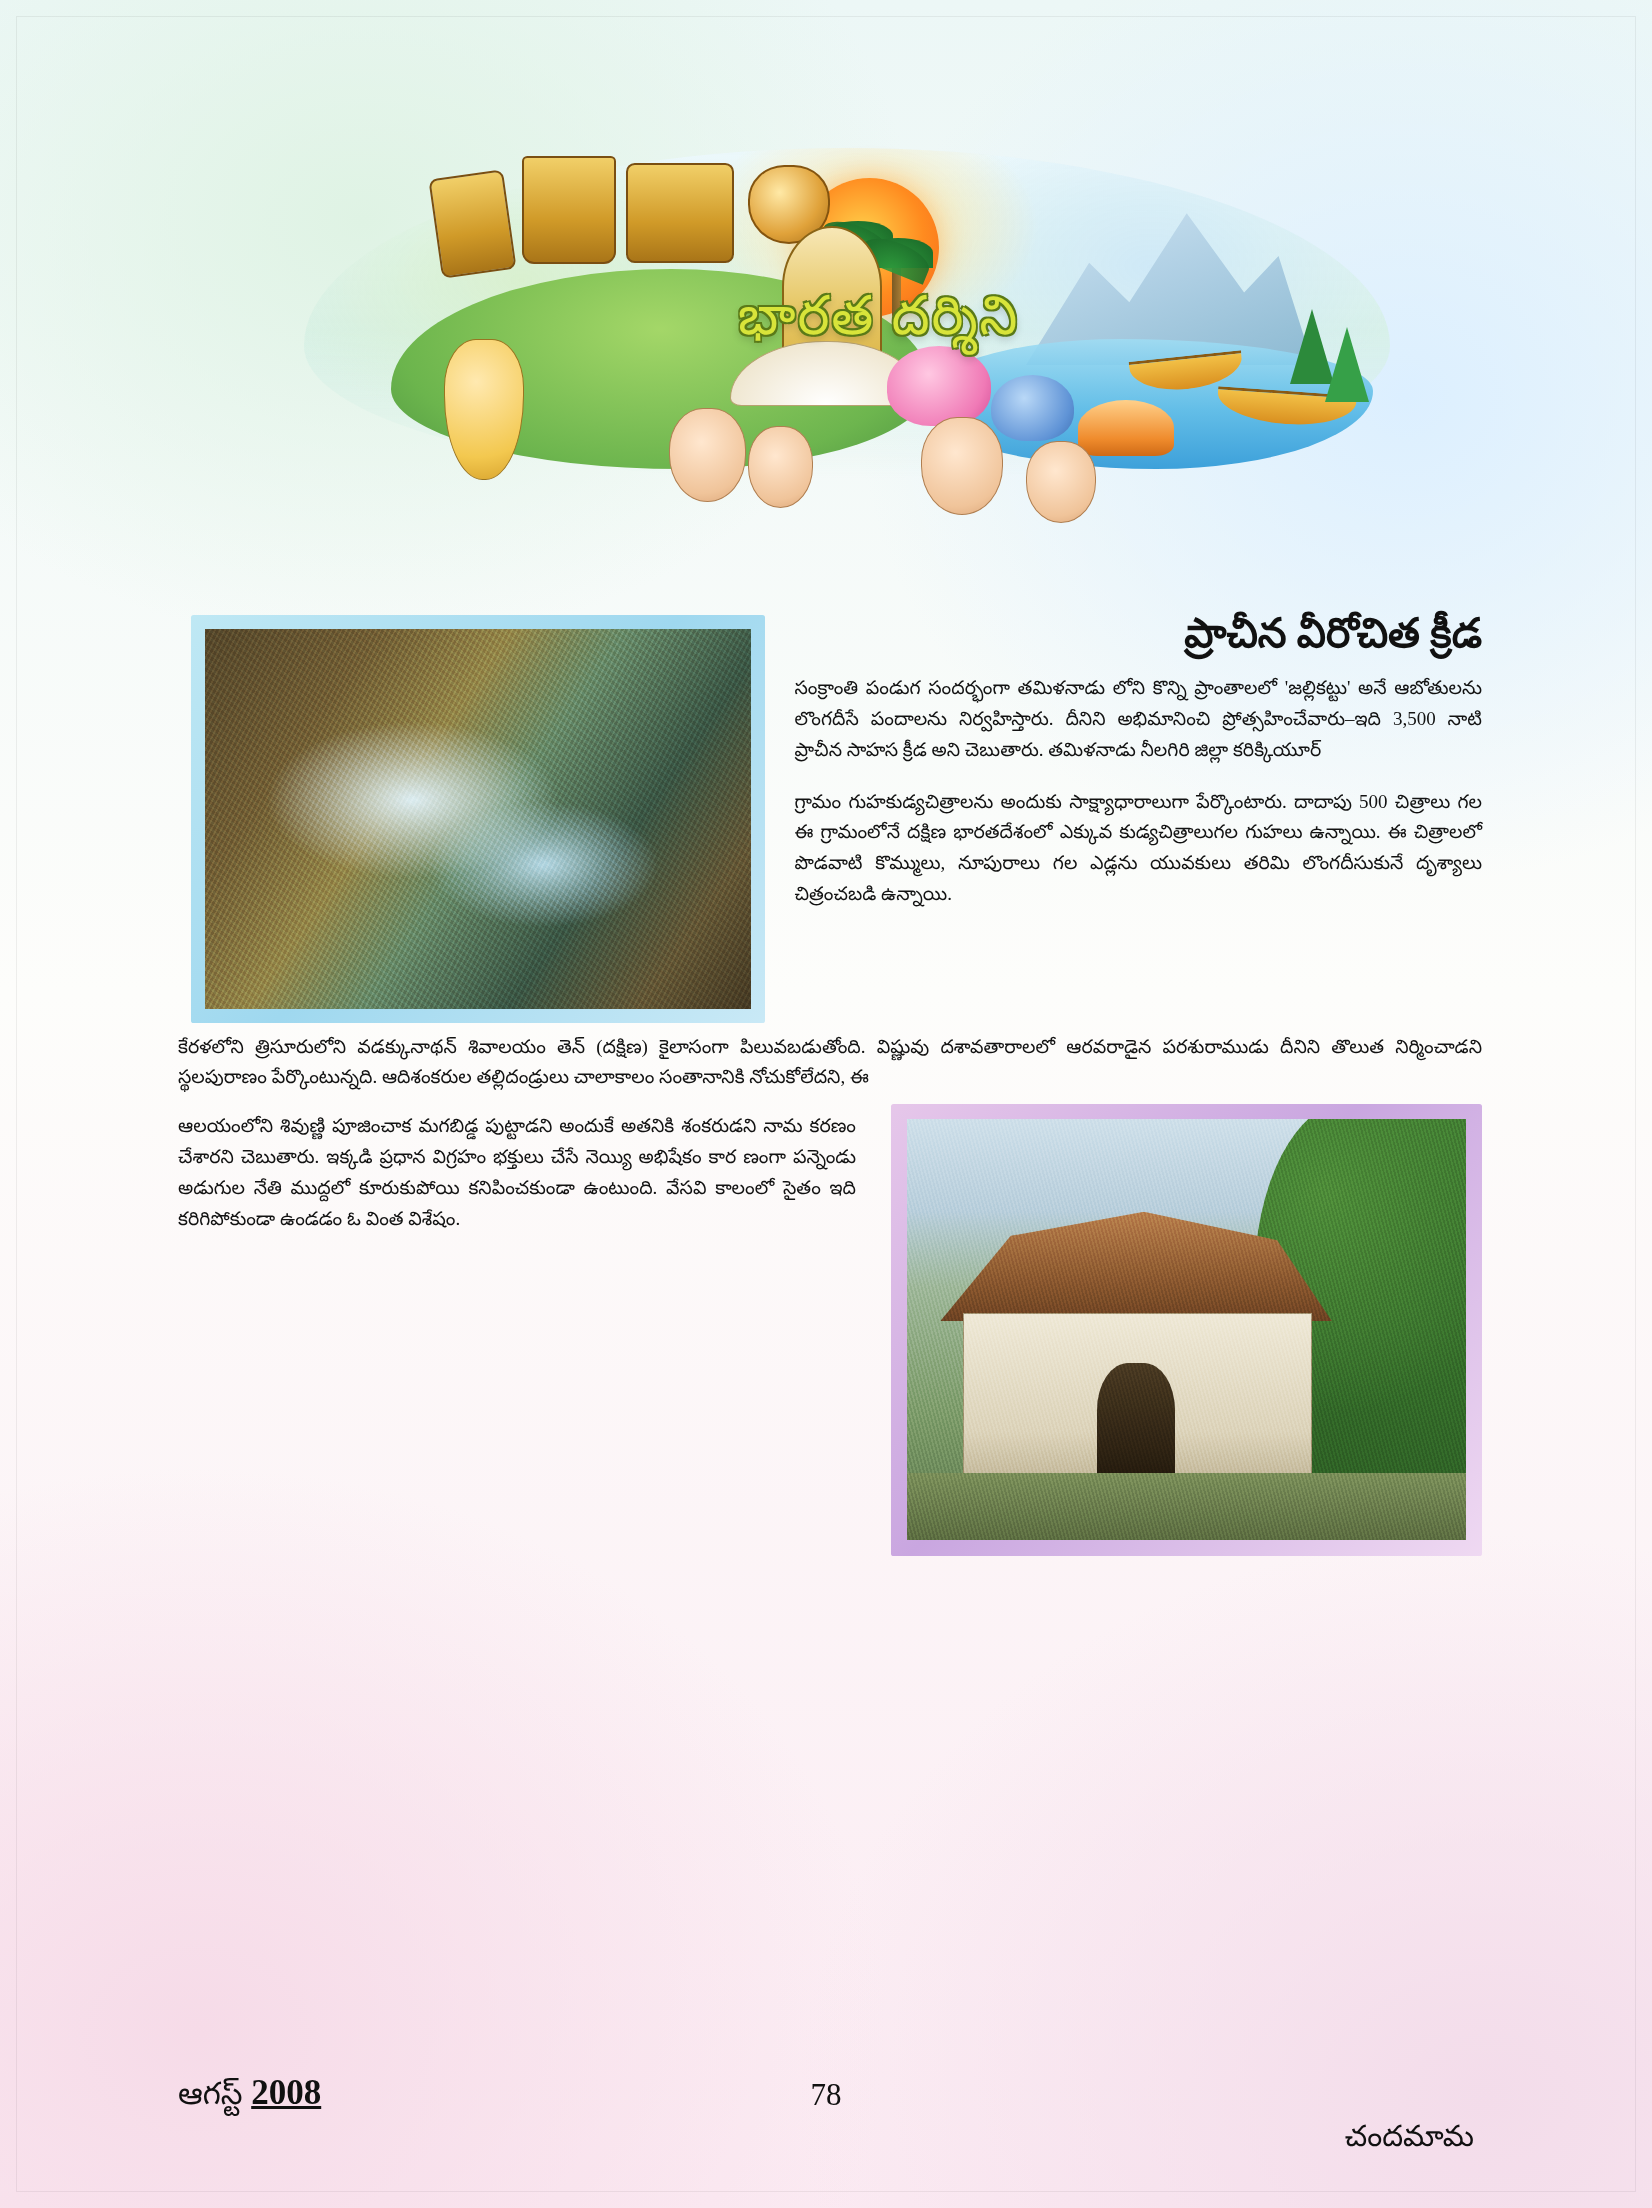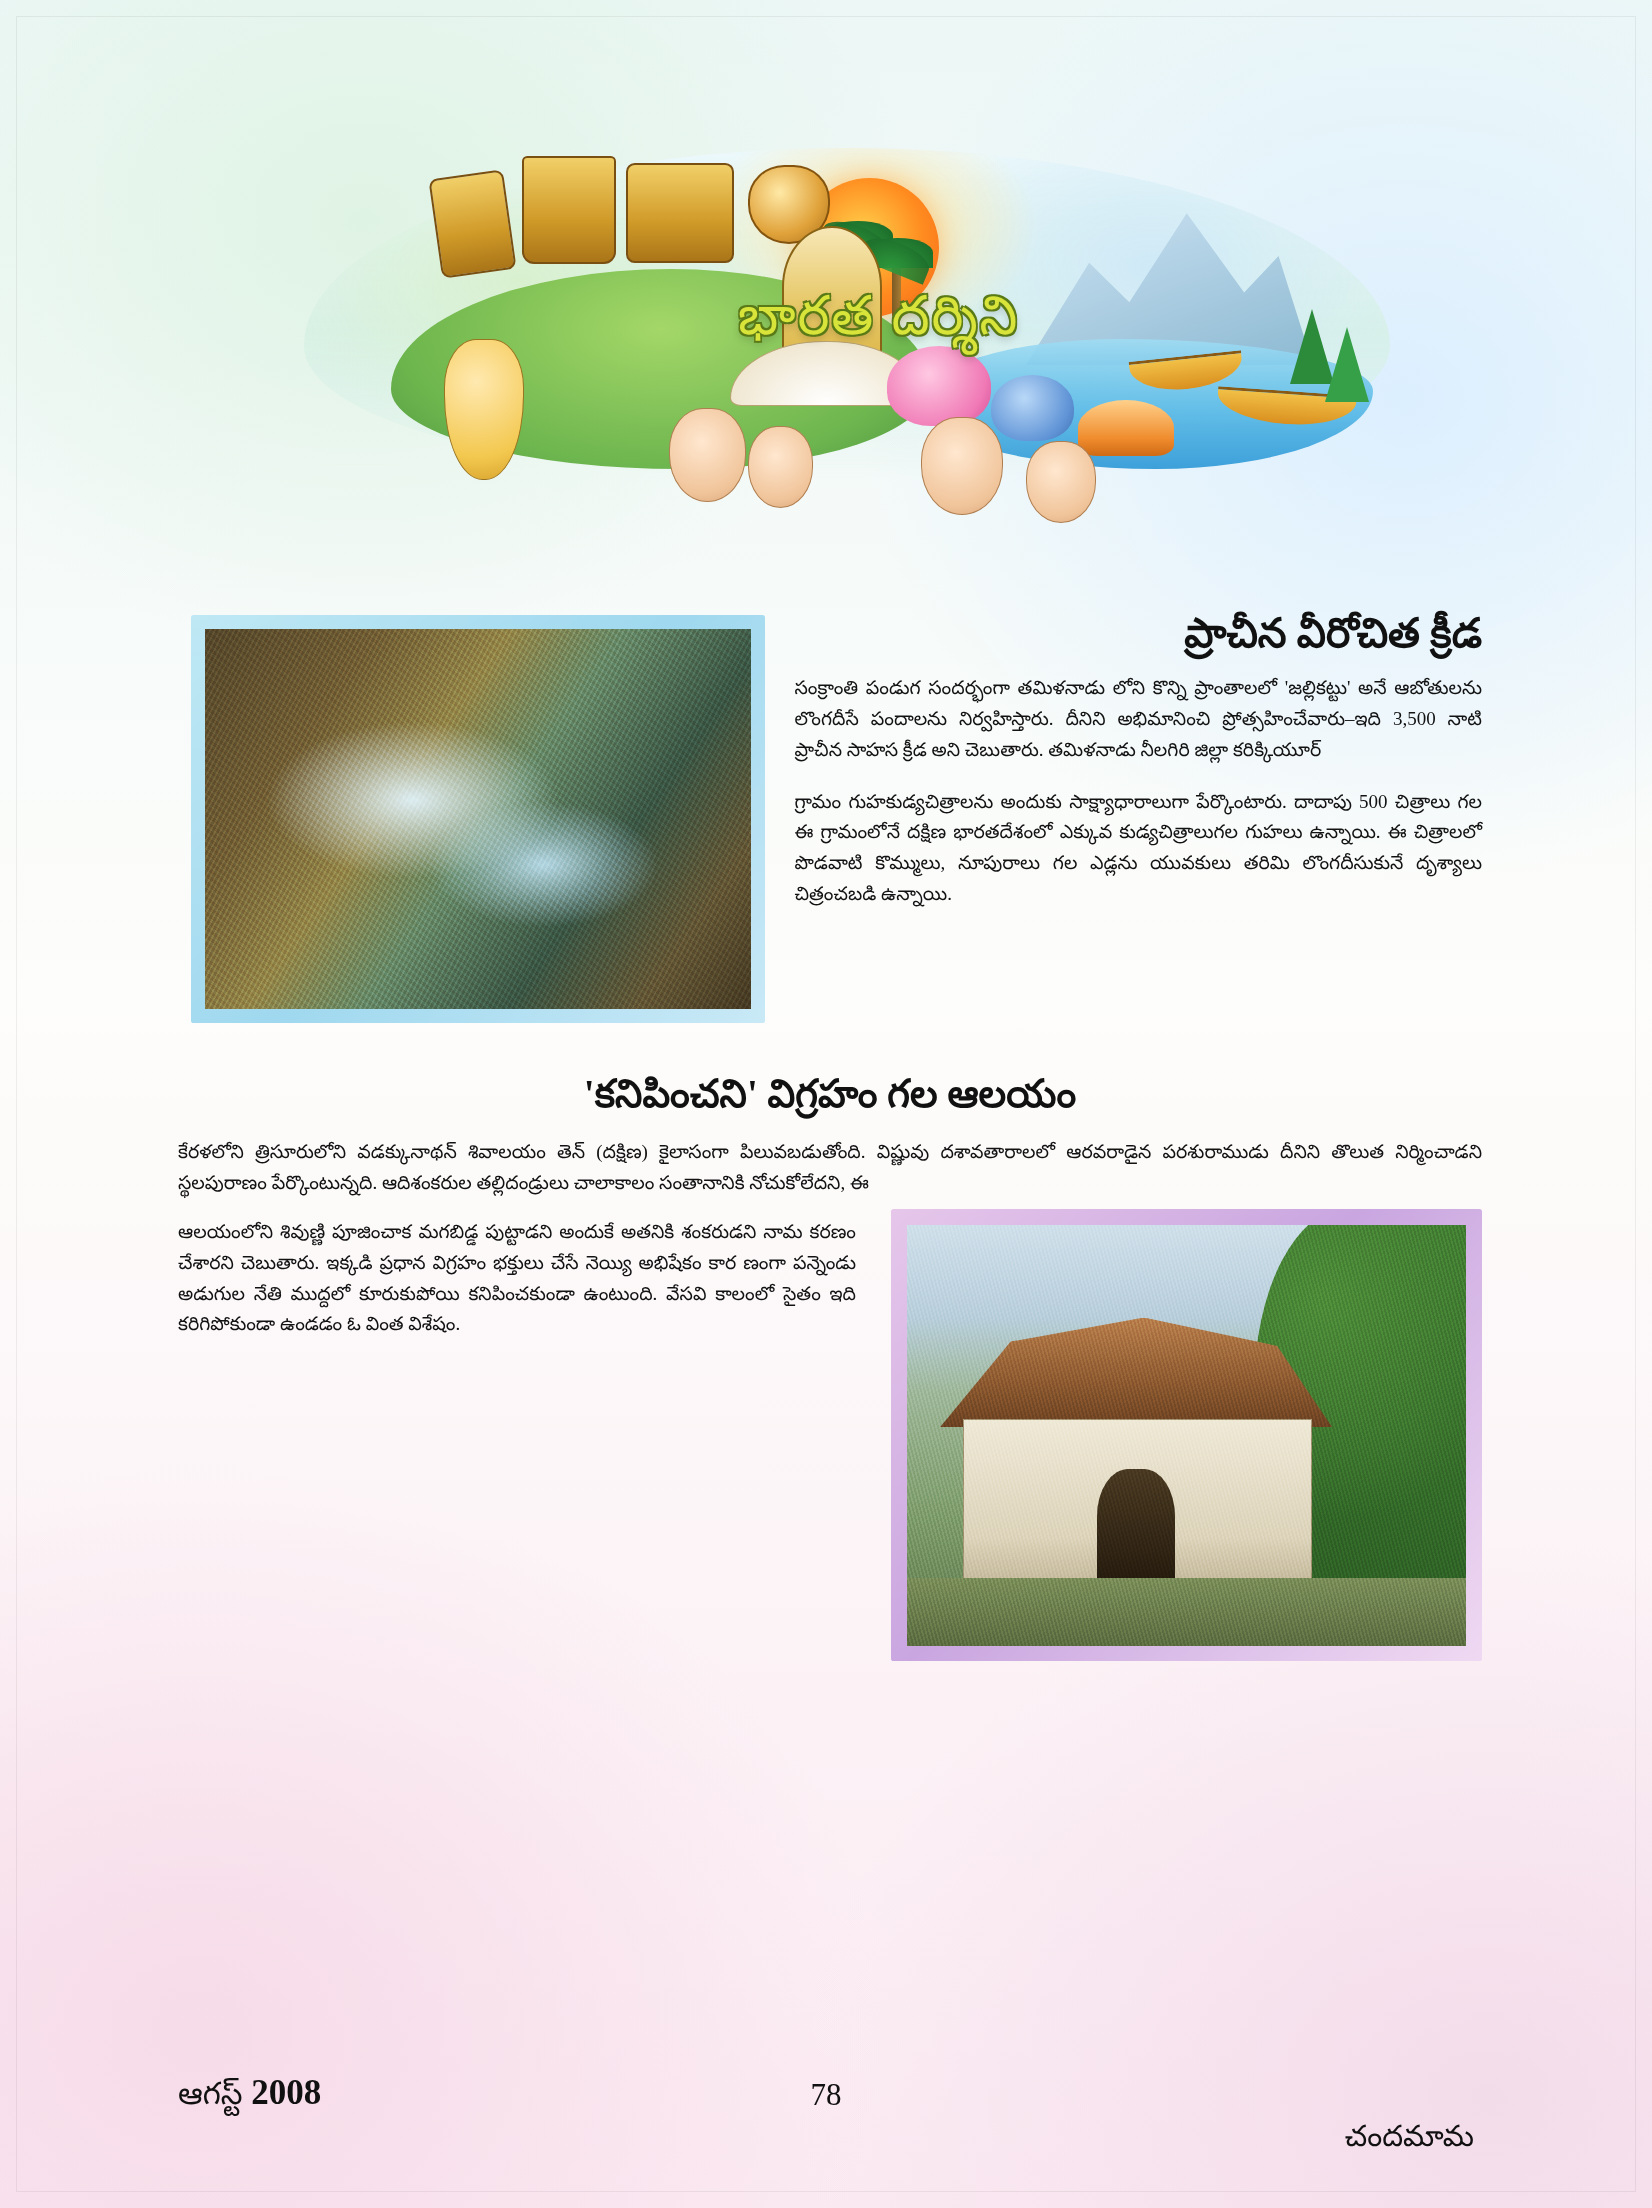--- a/index.html
+++ b/index.html
@@ -320,21 +320,21 @@
     position: absolute;
     left: 178px;
     right: 178px;
     bottom: 83px;
     height: 52px;
   }
   .footer-left {
     position: absolute; left: 0; top: 0;
     font-size: 31px; color: #111;
   }
-  .footer-left .yr { font-weight: bold; font-family: "Liberation Serif", serif; font-size: 35px; }
+  .footer-left .yr { font-weight: bold; font-family: "Liberation Serif", serif; font-size: 35px; text-decoration: underline; }
   .footer-center {
     position: absolute; left: 50%; top: 3.5px;
     transform: translateX(-50%);
     font-size: 31px; color: #111;
     font-family: "Liberation Serif", serif;
   }
   .footer-right {
     position: absolute; right: 0; top: 0;
     font-size: 29.5px; color: #111; margin-top: 46px;
   }
@@ -382,21 +382,20 @@
     </div>
 
     <h1 class="h-title">ప్రాచీన వీరోచిత క్రీడ</h1>
 
     <p class="body-text first">సంక్రాంతి పండుగ సందర్భంగా తమిళనాడు లోని కొన్ని ప్రాంతాలలో 'జల్లికట్టు' అనే ఆబోతులను లొంగదీసే పందాలను నిర్వహిస్తారు. దీనిని అభిమానించి ప్రోత్సహించేవారు–ఇది 3,500 నాటి ప్రాచీన సాహస క్రీడ అని చెబుతారు. తమిళనాడు నీలగిరి జిల్లా కరిక్కియూర్</p>
 
     <p class="body-text" style="margin-top:21px;">గ్రామం గుహకుడ్యచిత్రాలను అందుకు సాక్ష్యాధారాలుగా పేర్కొంటారు. దాదాపు 500 చిత్రాలు గల ఈ గ్రామంలోనే దక్షిణ భారతదేశంలో ఎక్కువ కుడ్యచిత్రాలుగల గుహలు ఉన్నాయి. ఈ చిత్రాలలో పొడవాటి కొమ్ములు, నూపురాలు గల ఎడ్లను యువకులు తరిమి లొంగదీసుకునే దృశ్యాలు చిత్రంచబడి ఉన్నాయి.</p>
 
     <div class="clear"></div>
 
-    <h2 class="section-2-title">'కనిపించని' విగ్రహం గల ఆలయం</h2>
 
     <p class="body-text">కేరళలోని త్రిసూరులోని వడక్కునాథన్ శివాలయం తెన్ (దక్షిణ) కైలాసంగా పిలువబడుతోంది. విష్ణువు దశావతారాలలో ఆరవరాడైన పరశురాముడు దీనిని తొలుత నిర్మించాడని స్థలపురాణం పేర్కొంటున్నది. ఆదిశంకరుల తల్లిదండ్రులు చాలాకాలం సంతానానికి నోచుకోలేదని, ఈ</p>
 
     <div class="photo photo-2">
       <div class="inner">
         <div class="p2-foliage"></div>
         <div class="p2-roof"></div>
         <div class="p2-wall"></div>
         <div class="p2-door"></div>
         <div class="p2-ground"></div>

